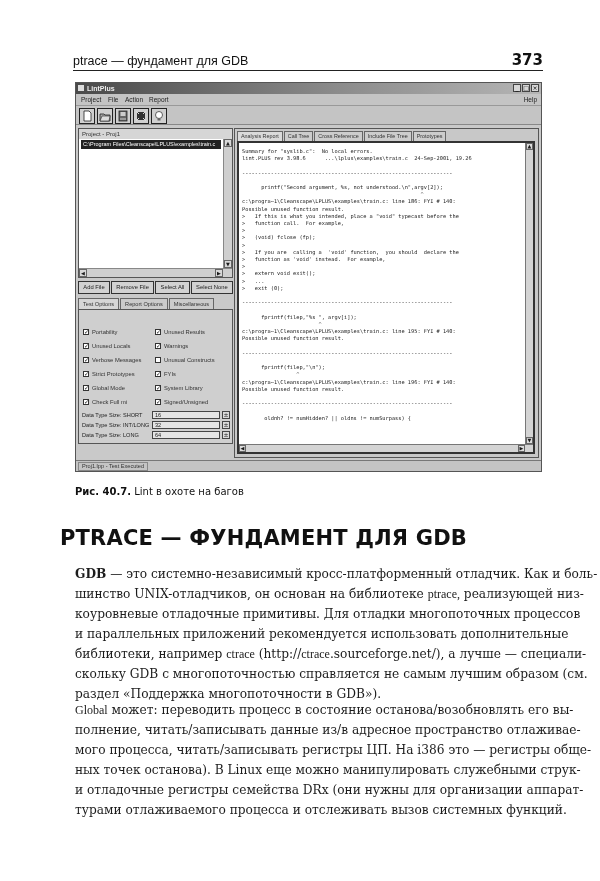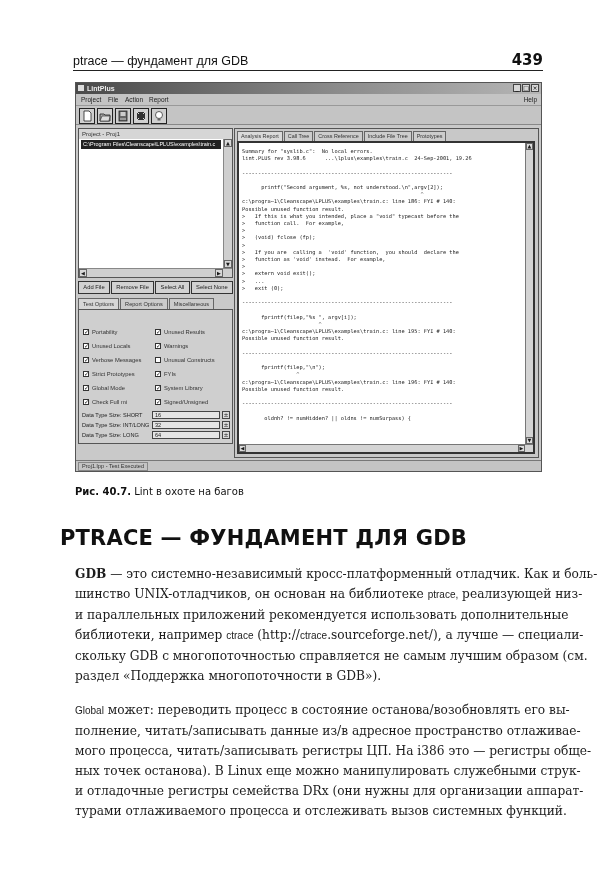--- a/index.html
+++ b/index.html
@@ -109,28 +109,28 @@
   .section-heading { position: absolute; left: 60px; top: 526px; font-family: "DejaVu Sans", sans-serif;
     font-weight: bold; font-size: 21px; letter-spacing: 0.2px; color: #111; }
 
   
   .paragraph { position: absolute; left: 75px; width: 468px; font-family: "DejaVu Serif", serif;
     font-size: 12.2px; line-height: 20px; color: #1c1c1c; text-align: justify; }
   .para-1 { top: 564px; }
   .para-2 { top: 700px; }
   .line { display: block; white-space: nowrap; text-align-last: justify; text-align: justify; }
   .line.last { text-align-last: left; }
-  .sans { font-family: Liberation Sans, sans-serif; font-size: 10px; }
+  .sans { font-family: Liberation Serif, serif; font-size: 12px; }
 </style>
 </head>
 <body>
 
 <div class="running-header">
   <span class="running-title">ptrace — фундамент для GDB</span>
-  <span class="page-number">439</span>
+  <span class="page-number">373</span>
 </div>
 
 <div class="app-window">
   <div class="titlebar">
     <span class="app-icon"></span>
     <span class="title">LintPlus</span>
     <div class="win-controls">
       <span class="win-btn">_</span>
       <span class="win-btn">□</span>
       <span class="win-btn">×</span>
@@ -304,20 +304,21 @@
 <div class="caption">
   <span class="caption-label">Рис. 40.7.</span>
   <span>Lint в охоте на багов</span>
 </div>
 
 <h2 class="section-heading">PTRACE — ФУНДАМЕНТ ДЛЯ GDB</h2>
 
 <div class="paragraph para-1" id="para-1">
     <span class="line"><b>GDB</b> — это системно-независимый кросс-платформенный отладчик. Как и боль-</span>
     <span class="line">шинство UNIX-отладчиков, он основан на библиотеке <span class="sans">ptrace,</span> реализующей низ-</span>
+    <span class="line">коуровневые отладочные примитивы. Для отладки многопоточных процессов</span>
     <span class="line">и параллельных приложений рекомендуется использовать дополнительные</span>
     <span class="line">библиотеки, например <span class="sans">ctrace</span> (http://<span class="sans">ctrace</span>.sourceforge.net/), а лучше — специали-</span>
     <span class="line">скольку GDB с многопоточностью справляется не самым лучшим образом (см.</span>
     <span class="line last">раздел «Поддержка многопоточности в GDB»).</span>
   </div>
 
 <div class="paragraph para-2" id="para-2">
     <span class="line"><span class="sans">Global</span> может: переводить процесс в состояние останова/возобновлять его вы-</span>
     <span class="line">полнение, читать/записывать данные из/в адресное пространство отлаживае-</span>
     <span class="line">мого процесса, читать/записывать регистры ЦП. На i386 это — регистры обще-</span>

